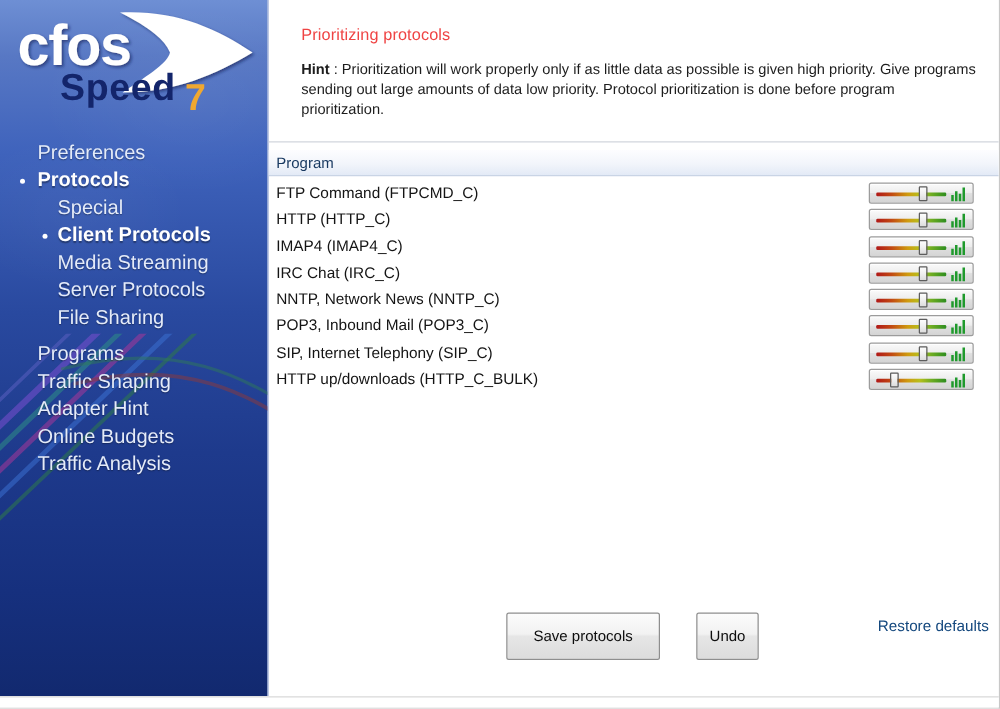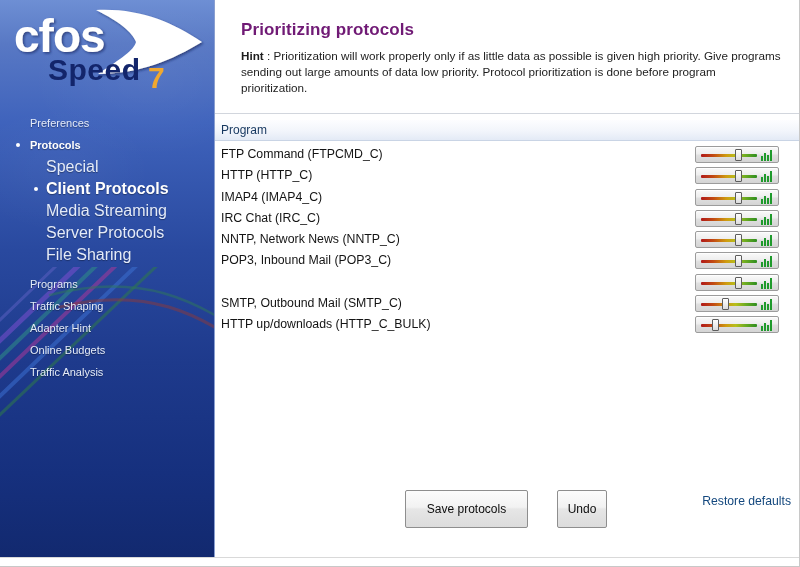--- a/index.html
+++ b/index.html
@@ -63,21 +63,21 @@
   
   #nav {
     position: absolute;
     left: 0;
     top: 112px;
     width: 214px;
   }
   .nav-item {
     position: relative;
     color: #e4ebf9;
-    font-size: 11px;
+    font-size: 16px;
     line-height: 14px;
     padding: 4px 6px 4px 30px;
     white-space: nowrap;
     text-shadow: 0 1px 1px rgba(0,0,0,0.35);
   }
   .nav-item.lvl2 { padding-left: 46px; font-size: 16px; }
   .nav-item.selected { font-weight: bold; color: #ffffff; }
   .nav-bullet {
     position: absolute;
     width: 4px; height: 4px;
@@ -96,23 +96,23 @@
     top: 0;
     width: 584px;
     height: 557px;
     background: #ffffff;
   }
 
   #page-title {
     position: absolute;
     left: 26px;
     top: 20px;
-    font-size: 17px;
-    color: #701a75;
-    font-weight: bold;
+    font-size: 13px;
+    color: #ef4444;
+    font-weight: normal;
     letter-spacing: 0.1px;
   }
 
   #hint-block {
     position: absolute;
     left: 26px;
     top: 48px;
     width: 542px;
     font-size: 11.7px;
     line-height: 16.2px;
@@ -411,36 +411,24 @@
             <div class="slider-thumb" style="left: 38.72px;"></div>
             <div class="slider-bars">
               <i></i>
               <i></i>
               <i></i>
               <i></i>
             </div>
           </div>
         </div>
         <div class="row">
-          <div class="slider">
-            <div class="slider-track"></div>
-            <div class="slider-thumb" style="left: 38.72px;"></div>
-            <div class="slider-bars">
-              <i></i>
-              <i></i>
-              <i></i>
-              <i></i>
-            </div>
-          </div>
-        </div>
-        <div class="row">
-          <div class="row-label">SMTP, Outbound Mail (SMTP_C)</div>
-          <div class="slider">
-            <div class="slider-track"></div>
-            <div class="slider-thumb" style="left: 26.4px;"></div>
+          <div class="row-label">SIP, Internet Telephony (SIP_C)</div>
+          <div class="slider">
+            <div class="slider-track"></div>
+            <div class="slider-thumb" style="left: 38.72px;"></div>
             <div class="slider-bars">
               <i></i>
               <i></i>
               <i></i>
               <i></i>
             </div>
           </div>
         </div>
         <div class="row">
           <div class="row-label">HTTP up/downloads (HTTP_C_BULK)</div>

